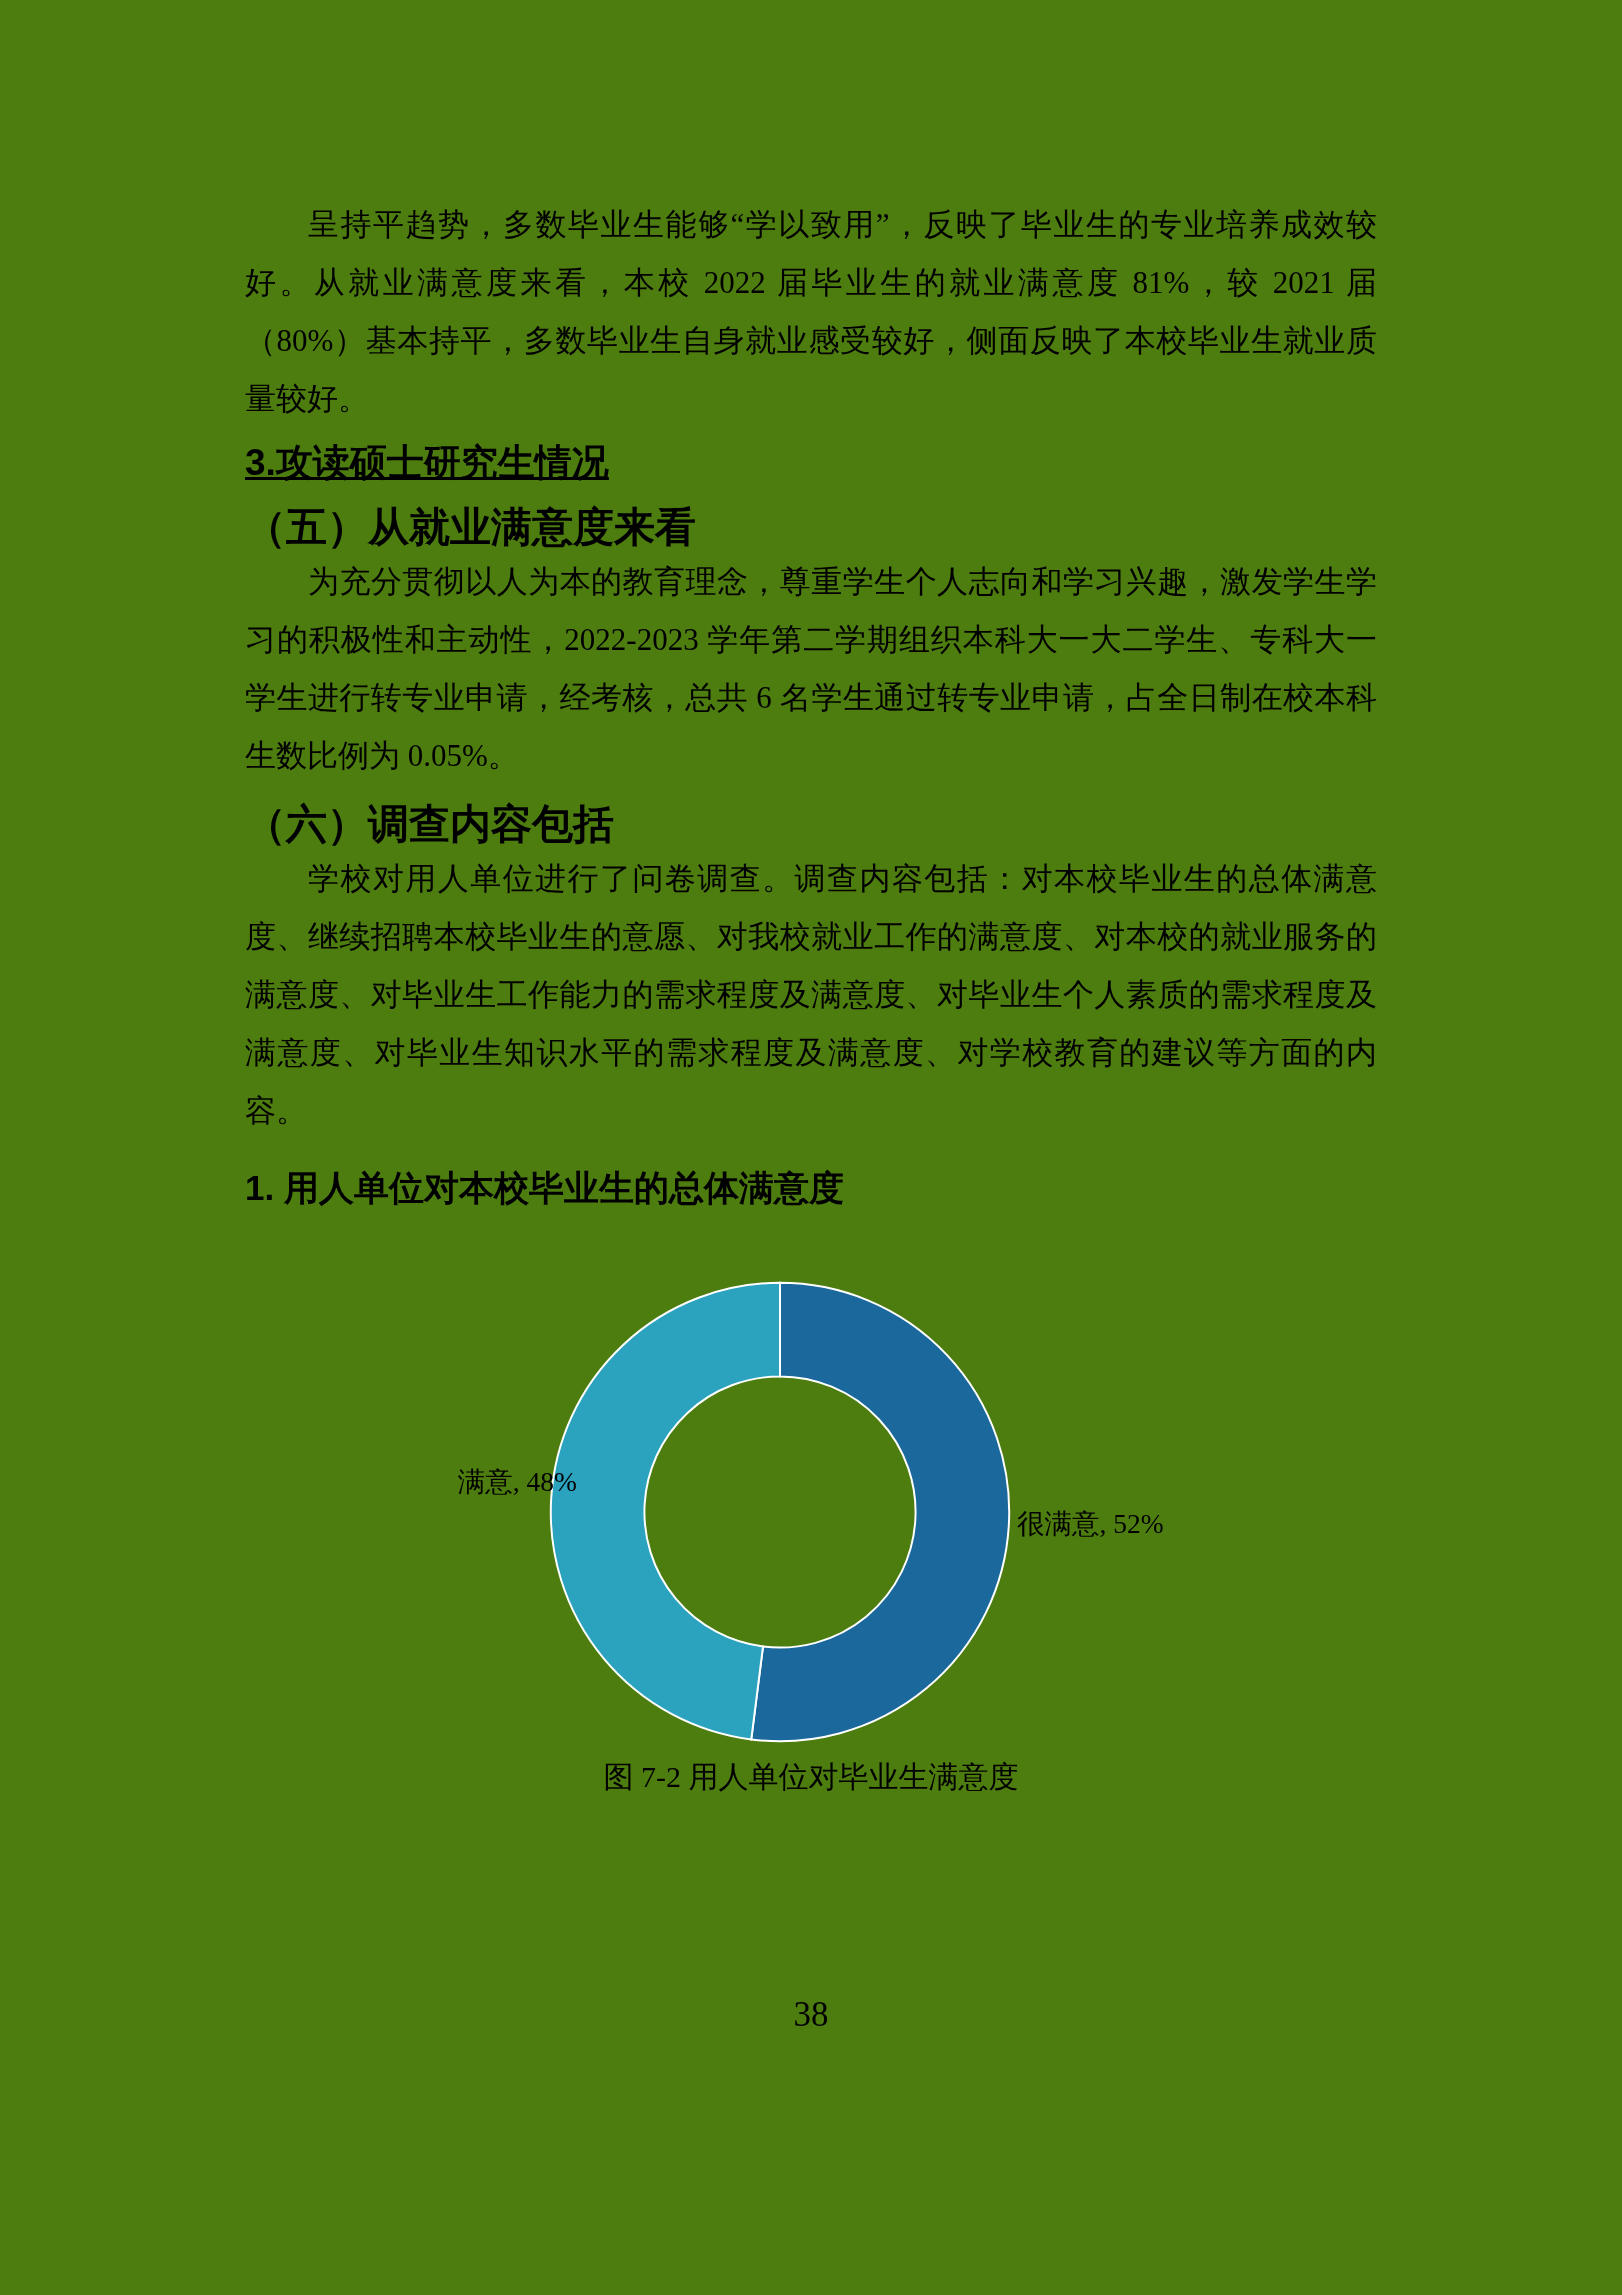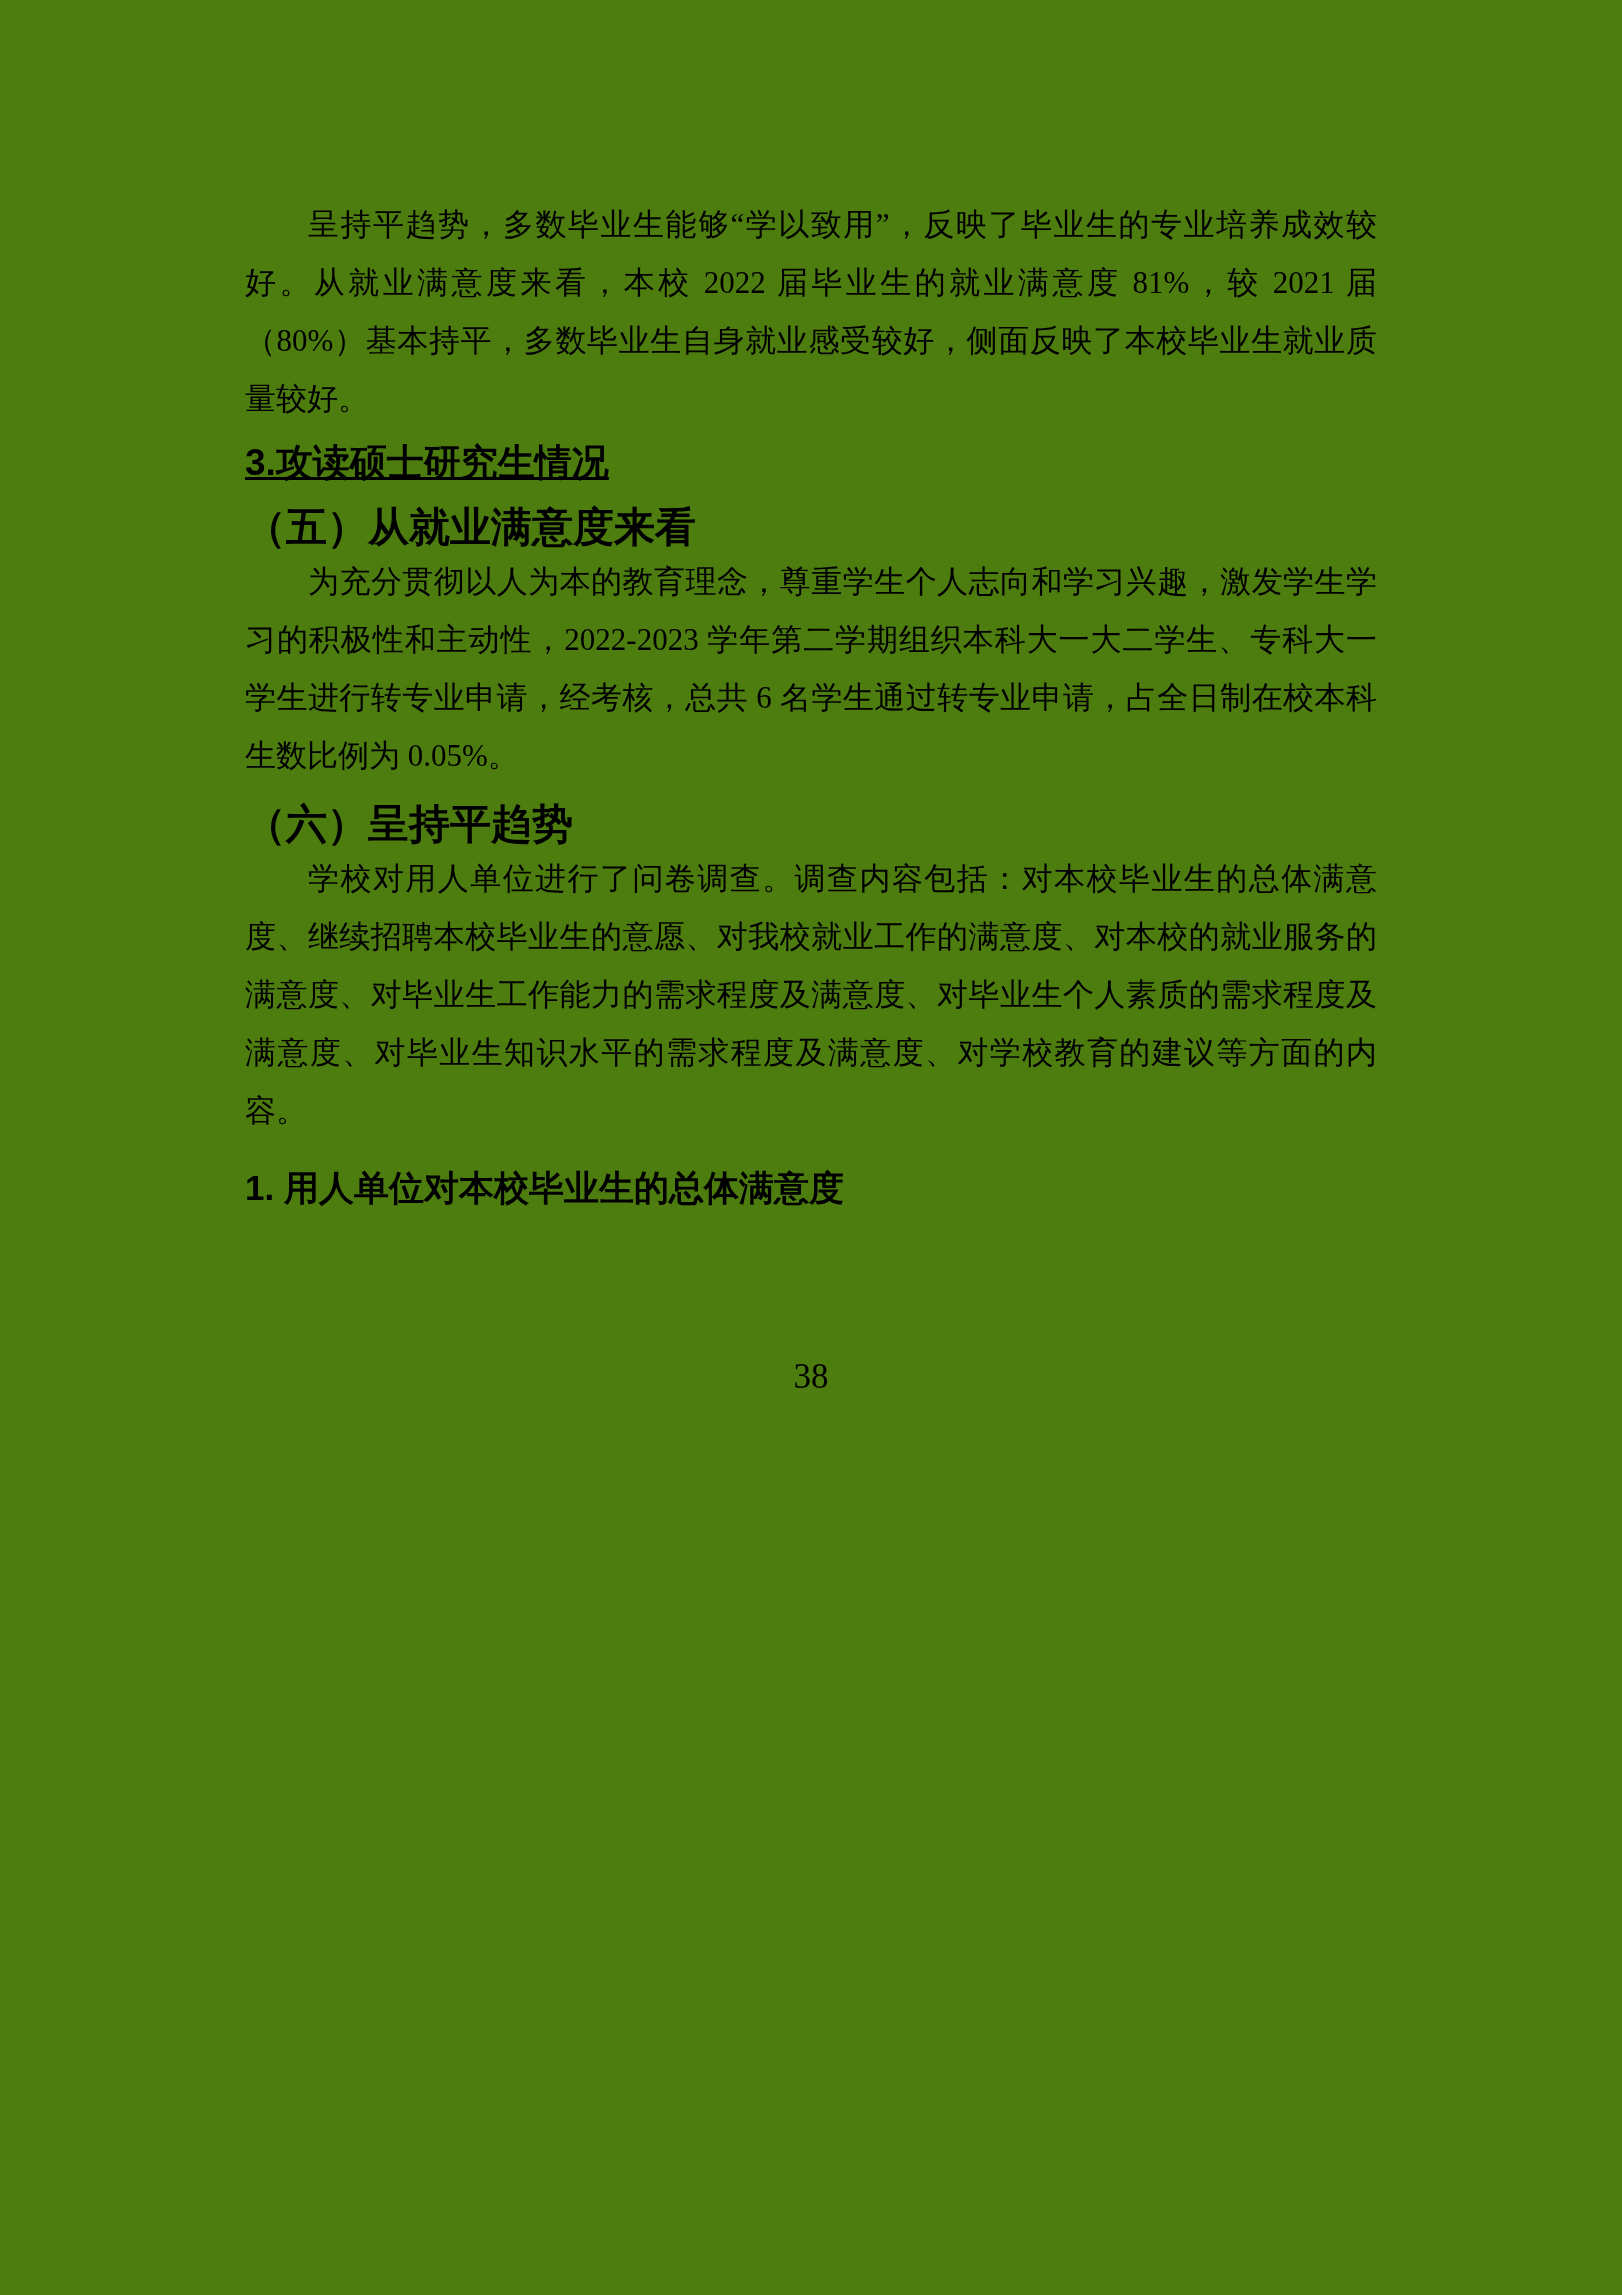--- a/index.html
+++ b/index.html
@@ -85,23 +85,35 @@
 
   <p class="body-text">呈持平趋势，多数毕业生能够“学以致用”，反映了毕业生的专业培养成效较好。从就业满意度来看，本校 2022 届毕业生的就业满意度 81%，较 2021 届（80%）基本持平，多数毕业生自身就业感受较好，侧面反映了本校毕业生就业质量较好。</p>
 
   <h3 class="heading heading-sub">3.攻读硕士研究生情况</h3>
 
 
   <h2 class="heading heading-level2 h2-after-p">（五）从就业满意度来看</h2>
 
   <p class="body-text p-after-h2">为充分贯彻以人为本的教育理念，尊重学生个人志向和学习兴趣，激发学生学习的积极性和主动性，2022-2023 学年第二学期组织本科大一大二学生、专科大一学生进行转专业申请，经考核，总共 6 名学生通过转专业申请，占全日制在校本科生数比例为 0.05%。</p>
 
-  <h2 class="heading heading-level2 h6-after-p">（六）呈持平趋势</h2>
+  <h2 class="heading heading-level2 h6-after-p">（六）调查内容包括</h2>
 
   <p class="body-text p4-after-h">学校对用人单位进行了问卷调查。调查内容包括：对本校毕业生的总体满意度、继续招聘本校毕业生的意愿、对我校就业工作的满意度、对本校的就业服务的满意度、对毕业生工作能力的需求程度及满意度、对毕业生个人素质的需求程度及满意度、对毕业生知识水平的需求程度及满意度、对学校教育的建议等方面的内容。</p>
 
   <h3 class="heading heading-num">1. 用人单位对本校毕业生的总体满意度</h3>
 
+  <figure class="chart-figure">
+    <svg class="donut-svg" viewBox="0 0 736 736" xmlns="http://www.w3.org/2000/svg">
+        <path d="M 368.00 18.00 A 350 350 0 1 1 324.13 715.24 L 342.06 573.37 A 207 207 0 1 0 368.00 161.00 Z" fill="#1B699C" stroke="#ffffff" stroke-width="3"></path>
+        <path d="M 324.13 715.24 A 350 350 0 0 1 368.00 18.00 L 368.00 161.00 A 207 207 0 0 0 342.06 573.37 Z" fill="#2BA3BE" stroke="#ffffff" stroke-width="3"></path>
+      </svg>
+
+    <span class="donut-label donut-label-left">满意, 48%</span>
+
+    <span class="donut-label donut-label-right">很满意, 52%</span>
+
+    <figcaption class="chart-caption">图 7-2 用人单位对毕业生满意度</figcaption>
+  </figure>
 
   <div class="page-number">38</div>
 
 </div>
 
 
 </body></html>

